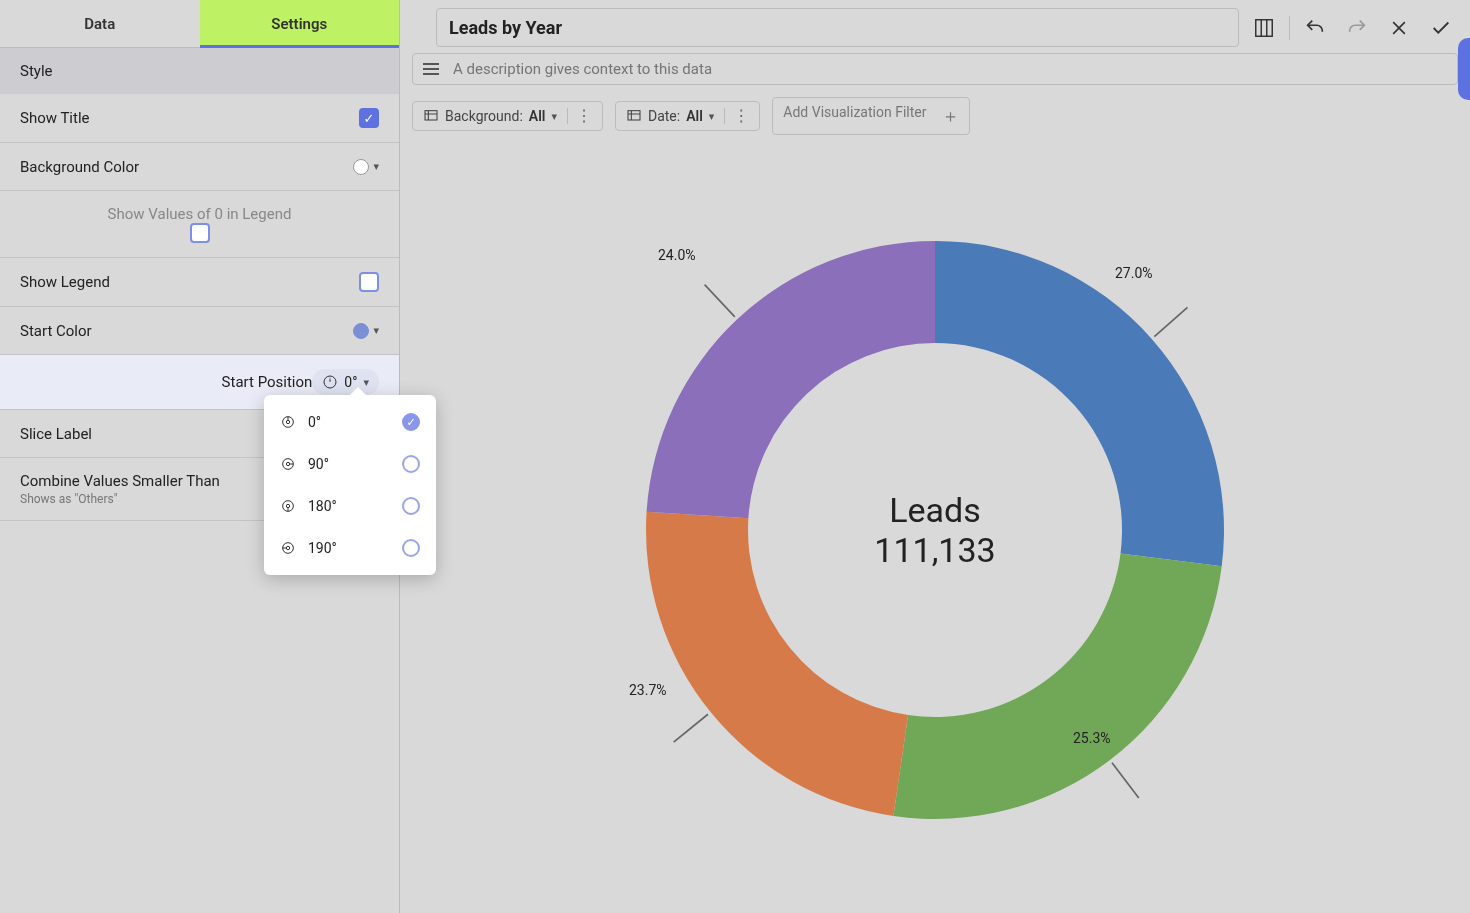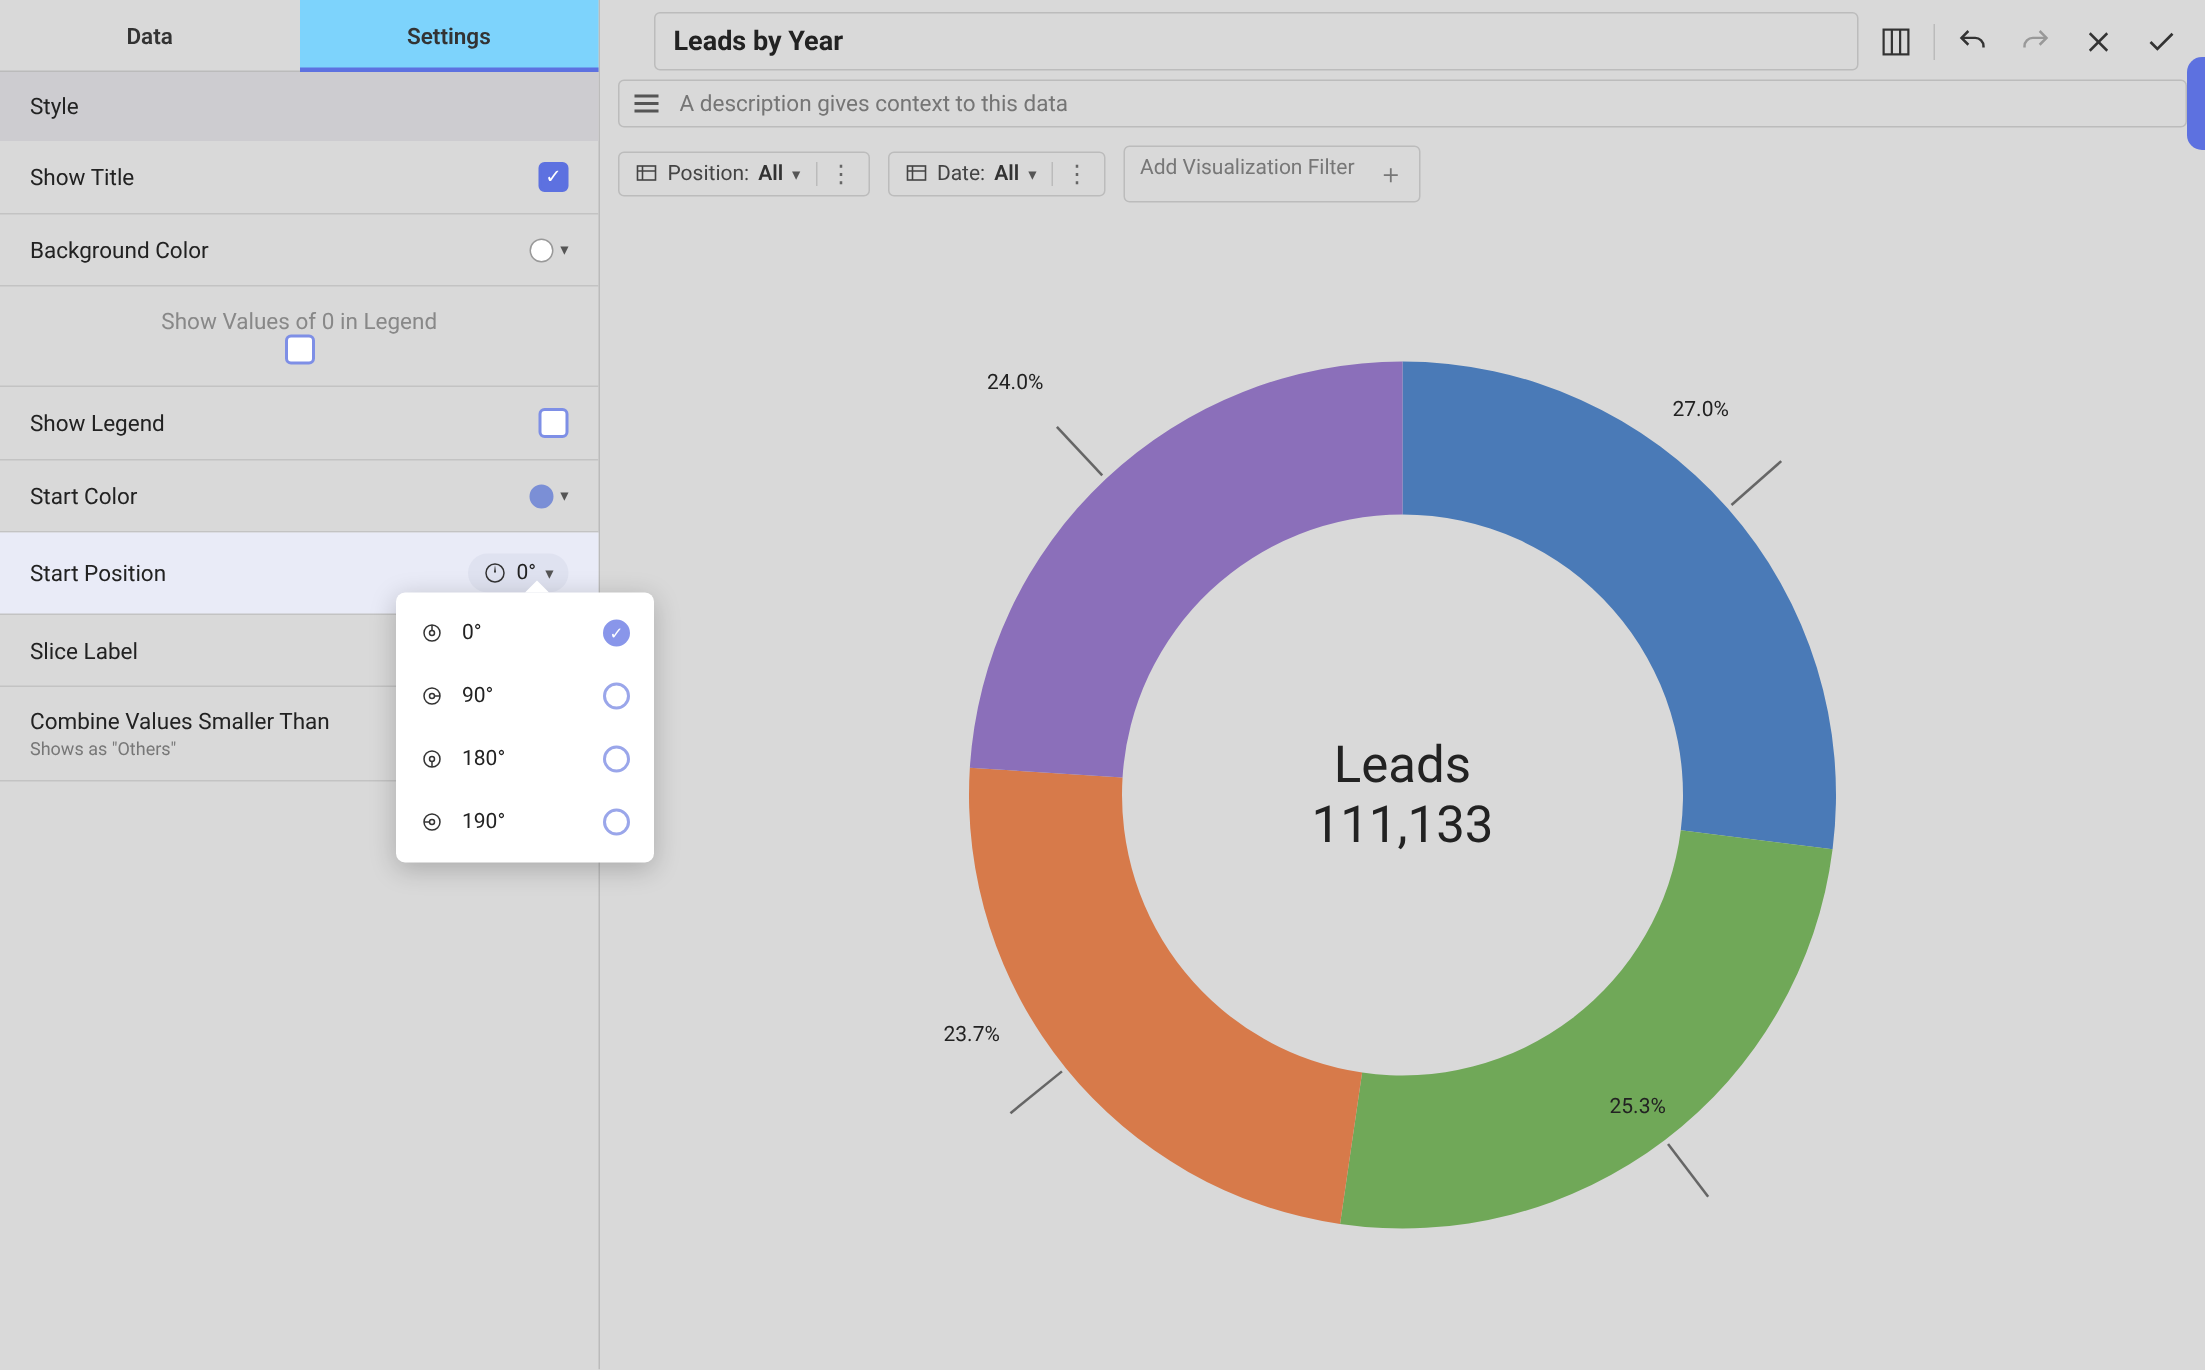--- a/index.html
+++ b/index.html
@@ -1,27 +1,27 @@
 <!DOCTYPE html>
 <html><head>
 <meta charset="utf-8">
 <style>
 * { box-sizing: border-box; margin: 0; padding: 0; font-family: -apple-system, BlinkMacSystemFont, "Segoe UI", Roboto, sans-serif; }
 body { background: #d9d9d9; width: 1470px; height: 913px; overflow: hidden; display: flex; }
 
 .sidebar { width: 400px; background: #d9d9d9; display: flex; flex-direction: column; border-right: 1px solid #bbb; position: relative; }
 .tabs { display: flex; height: 48px; border-bottom: 1px solid #bbb; }
 .tab { flex: 1; display: flex; align-items: center; justify-content: center; font-size: 15px; font-weight: 600; color: #333; cursor: pointer; position: relative; }
-.tab.active { background: #7dd3fc; }
+.tab.active { background: #bef264; }
 .tab.active::after { content:""; position:absolute; left:0; right:0; bottom:-1px; height:3px; background:#5d71e0; }
 
 .section-header { padding: 14px 20px; font-weight: 400; font-size: 15px; color: #222; background: #cdccd0; }
 .setting-row { display: flex; align-items: center; justify-content: space-between; padding: 14px 20px; border-bottom: 1px solid #c3c3c3; font-size: 15px; color: #222; min-height: 48px; }
 .setting-row.disabled { color: #888; flex-direction: column; }
-.setting-row.active { background: #e9ebf7; }
+.setting-row.active { background: #e9ebf7; justify-content: flex-end; }
 .setting-row .sub { font-size: 12px; color: #777; margin-top: 2px; }
 
 .checkbox { width: 20px; height: 20px; border: 2px solid #7e8fe6; border-radius: 4px; background: #fff; display:flex; align-items:center; justify-content:center; }
 .checkbox.checked { background:#5d71e0; border-color:#5d71e0; color:#fff; font-size:13px; }
 .color-swatch-ctl { display:flex; align-items:center; gap:4px; }
 .swatch { width:16px; height:16px; border-radius:50%; border:1px solid #999; }
 .chev { font-size:11px; color:#555; }
 
 .start-pos-ctl { display:flex; align-items:center; gap:6px; background:#dfe2f0; padding:5px 10px; border-radius:18px; font-size:14px; color:#222; }
 .start-pos-ctl svg { width:16px; height:16px; }
@@ -218,21 +218,21 @@
       </span>
     <input placeholder="A description gives context to this data" style="">
   </div>
 
   <div class="filterbar">
     <div class="filter-chip">
       <svg width="16" height="16" viewBox="0 0 24 24" fill="none" stroke="#444" stroke-width="1.6">
           <rect x="3" y="4" width="18" height="14"></rect>
           <path d="M3 9h18M8 4v14"></path>
         </svg>
-      <span class="lbl">Position:</span>
+      <span class="lbl">Background:</span>
       <span class="val">All</span>
       <span class="chev">▾</span>
       <span class="more">⋮</span>
     </div>
     <div class="filter-chip">
       <svg width="16" height="16" viewBox="0 0 24 24" fill="none" stroke="#444" stroke-width="1.6">
           <rect x="3" y="4" width="18" height="14"></rect>
           <path d="M3 9h18M8 4v14"></path>
         </svg>
       <span class="lbl">Date:</span>

